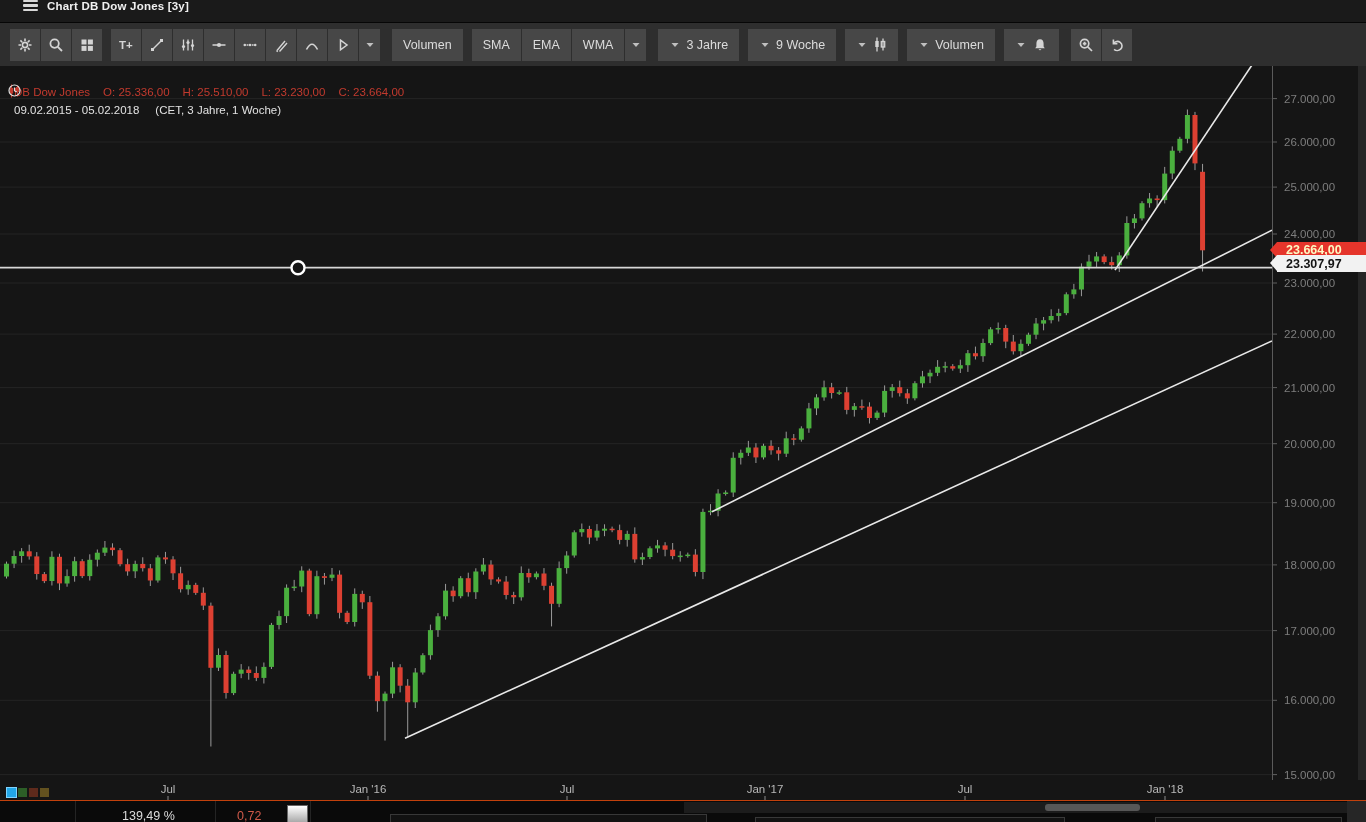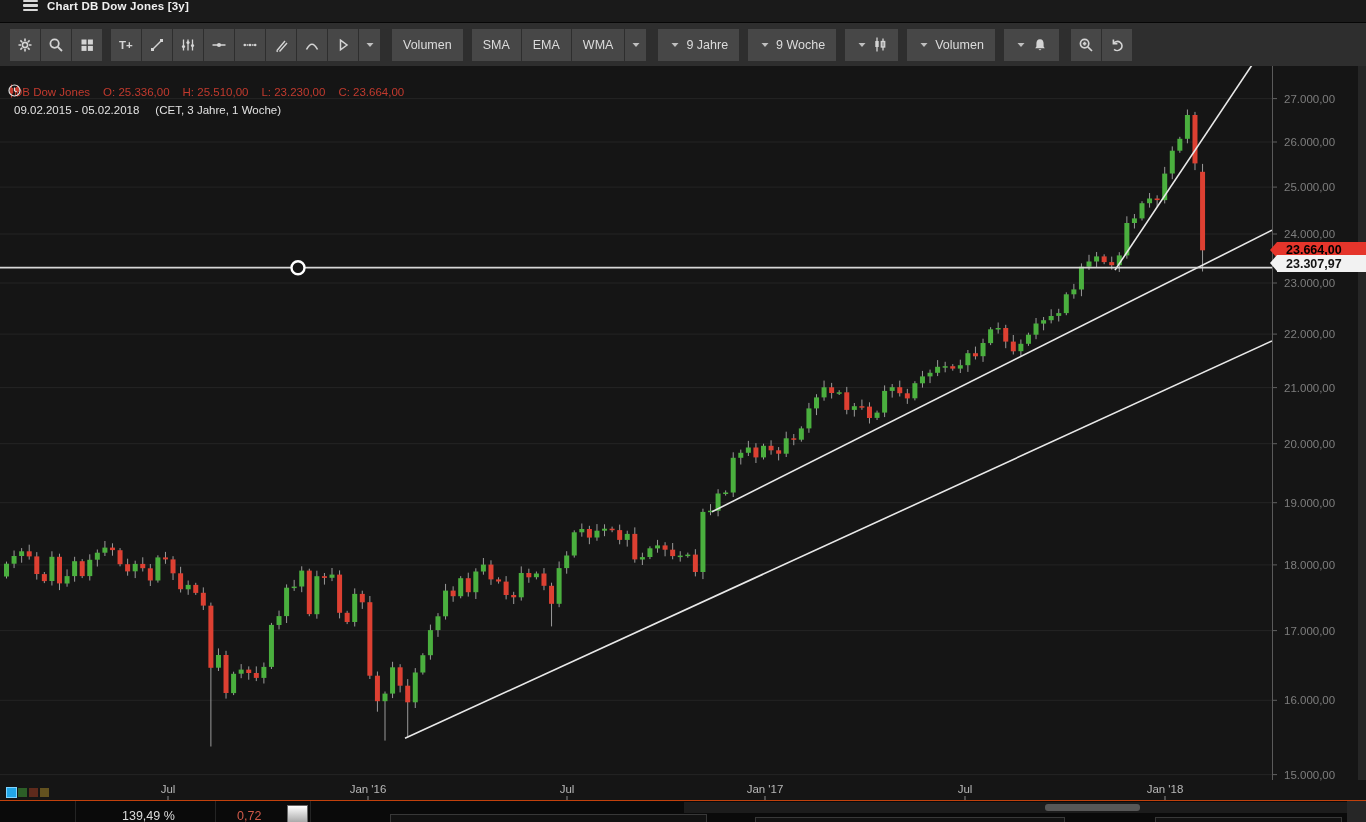--- a/index.html
+++ b/index.html
@@ -30,21 +30,21 @@
   .legend{position:absolute;top:18px;left:8px;line-height:17px;}
   .legend-row1{color:#c23a2e;font-size:11.5px;display:flex;align-items:center;gap:6px;}
   .legend-row1 .seg{margin-right:7px;}
   .legend-row2{color:#e2e2e2;font-size:11.5px;display:flex;align-items:flex-end;gap:6px;margin-top:1px;}
   .legend-row2 .seg2{margin-left:10px;}
   
   .tag{position:absolute;left:1277px;width:89px;box-sizing:border-box;padding-left:9px;
        font-size:12.5px;font-weight:bold;display:flex;align-items:center;}
   .tag:before{content:"";position:absolute;left:-7px;top:0;width:0;height:0;
        border-top:8px solid transparent;border-bottom:8px solid transparent;}
-  .tag.red{background:#e5352b;color:#000000;height:16px;}
+  .tag.red{background:#e5352b;color:#fef9c3;height:16px;}
   .tag.red:before{border-right:7px solid #e5352b;}
   .tag.white{background:#f2f2f2;color:#141414;height:17px;}
   .tag.white:before{border-top-width:8.5px;border-bottom-width:8.5px;border-right:7px solid #f2f2f2;}
   
   .chips{position:absolute;top:722px;left:7px;display:flex;gap:2px;}
   .chip{width:9px;height:9px;box-sizing:border-box;cursor:pointer;}
   .chip.active{outline:1px solid #7fd4ff;}
   
   .bottom-strip{position:absolute;top:800px;left:0;width:1366px;height:22px;background:#0a0a0a;
                 border-top:1px solid #c2410c;overflow:hidden;}
@@ -194,21 +194,21 @@
       </svg>
         </span>
     </div>
     <div class="gap-l"></div>
     <div class="tb">
       <span class="chev">
           <svg width="12" height="12" viewBox="0 0 12 12" fill="#c0c0c0">
             <path d="M2.5 4l3.5 4 3.5-4z"></path>
           </svg>
         </span>
-      <span>9 Jahre</span>
+      <span>3 Jahre</span>
     </div>
     <div class="gap"></div>
     <div class="tb">
       <span class="chev">
           <svg width="12" height="12" viewBox="0 0 12 12" fill="#c0c0c0">
             <path d="M2.5 4l3.5 4 3.5-4z"></path>
           </svg>
         </span>
       <span>9 Woche</span>
     </div>

